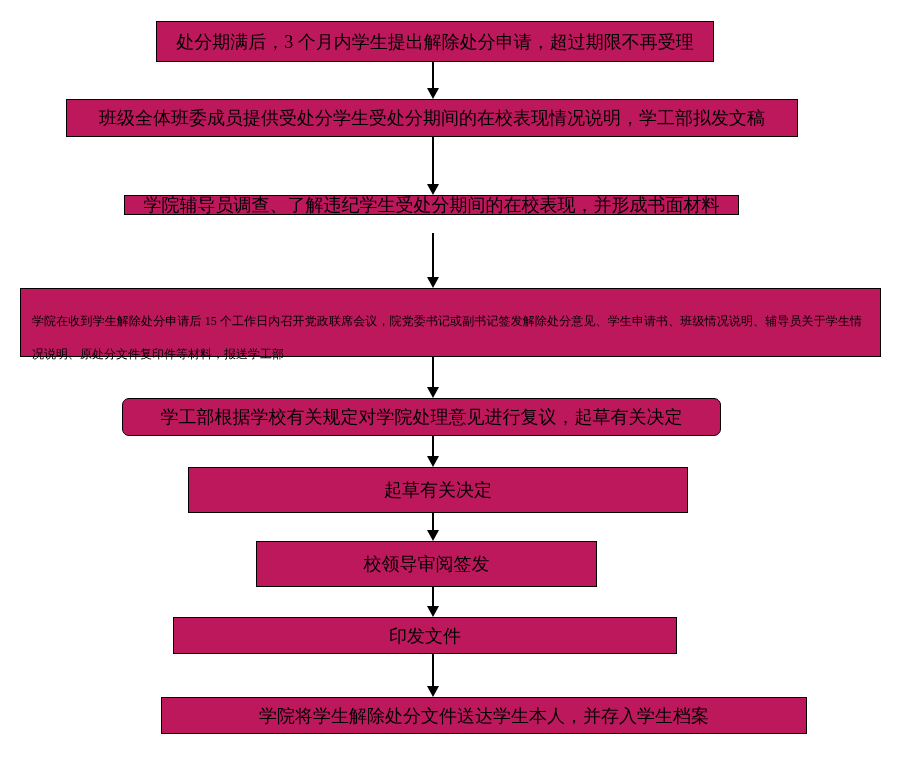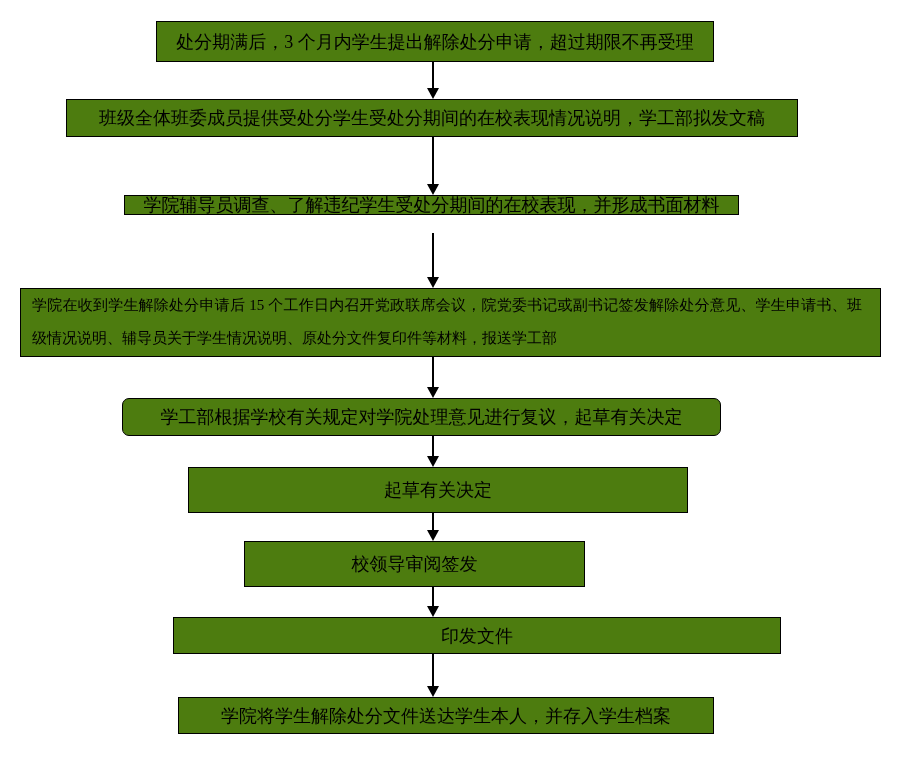--- a/index.html
+++ b/index.html
@@ -13,47 +13,47 @@
     height: 761px;
     background: #ffffff;
     font-family: "Liberation Serif", "DejaVu Serif", serif;
     color: #000000;
     overflow: hidden;
   }
   .node {
     position: absolute;
     box-sizing: border-box;
     border: 1.5px solid #000000;
-    background: #4d7c0f;
+    background: #be185d;
     display: flex;
     align-items: center;
     justify-content: center;
     text-align: center;
     font-size: 18px;
     line-height: 22px;
     padding: 0 6px;
     white-space: nowrap;
   }
   .node.multiline {
     display: block;
     white-space: normal;
     text-align: justify;
     line-height: 33px;
-    padding: 0 18px 0 11px;
-    font-size: 15px;
+    padding: 16px 18px 0 11px;
+    font-size: 12px;
   }
   #n1 { left: 156px; top: 21px;  width: 558px; height: 41px; }
   #n2 { left: 66px;  top: 99px;  width: 732px; height: 38px; }
   #n3 { left: 124px; top: 195px; width: 615px; height: 20px; }
   #n4 { left: 20px;  top: 288px; width: 861px; height: 69px; }
   #n5 { left: 122px; top: 398px; width: 599px; height: 38px; border-radius: 7px; }
   #n6 { left: 188px; top: 467px; width: 500px; height: 46px; }
-  #n7 { left: 244px; top: 541px; width: 341px; height: 46px; }
-  #n8 { left: 173px; top: 617px; width: 608px; height: 37px; }
-  #n9 { left: 178px; top: 697px; width: 536px; height: 37px; }
+  #n7 { left: 256px; top: 541px; width: 341px; height: 46px; }
+  #n8 { left: 173px; top: 617px; width: 504px; height: 37px; }
+  #n9 { left: 161px; top: 697px; width: 646px; height: 37px; }
 
   .arrow-line {
     position: absolute;
     left: 432px;
     width: 2px;
     background: #000000;
   }
   .arrow-head {
     position: absolute;
     left: 427px;

